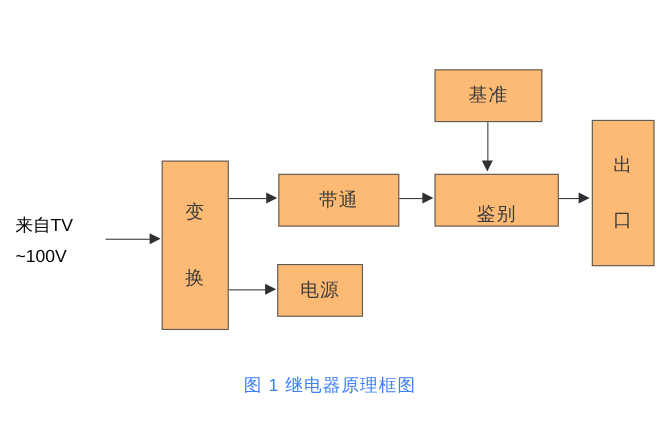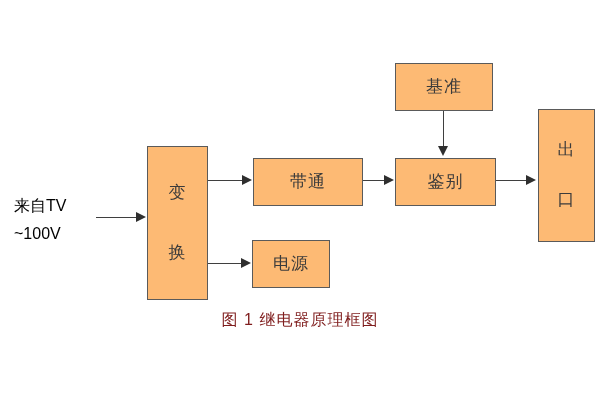--- a/index.html
+++ b/index.html
@@ -49,21 +49,21 @@
     padding: 16px 0;
     box-sizing: border-box;
   }
   .blk.stacked .blk-label span { display: block; }
 
   
   #box-convert  { left: 147px; top: 146px; width: 61px;  height: 154px; }
   #box-bandpass { left: 253px; top: 158px; width: 110px;  height: 48px;  }
   #box-power    { left: 252px; top: 240px; width: 78px;  height: 48px;  }
   #box-reference{ left: 395px; top: 63px;  width: 98px;  height: 48px;  }
-  #box-discrim  { left: 395px; top: 158px; width: 101px;  height: 48px;  }
+  #box-discrim  { left: 395px; top: 158px; width: 113px;  height: 48px; align-items: flex-end;  }
   #box-output   { left: 538px; top: 109px; width: 57px;  height: 133px; }
 
   #box-convert .blk-label,
   #box-output .blk-label { line-height: 1.1; }
   #box-convert .blk-label span { padding: 4px 0; }
   #box-output  .blk-label span { padding: 4px 0; }
 
   
   #input-label {
     position: absolute;
@@ -119,24 +119,24 @@
   #conn-band-disc-arrow { left: 384px; top: 175px; }
   #conn-ref-disc-line   { left: 443px; top: 111px; height: 36px; }
   #conn-ref-disc-arrow  { left: 438px; top: 146px; }
   #conn-disc-out-line   { left: 490px; top: 180px; width: 38px; }
   #conn-disc-out-arrow  { left: 526px; top: 175px; }
 
   
   #caption {
     position: absolute;
     left: 0;
-    top: 310px;
+    top: 340px;
     width: 600px;
     text-align: center;
-    color: #7f1d1d;
+    color: #3b82f6;
     font-size: 16px;
     letter-spacing: 1px;
   }
 </style>
 </head>
 <body>
 
 <div id="diagram-root">
 
   <div id="input-label">

